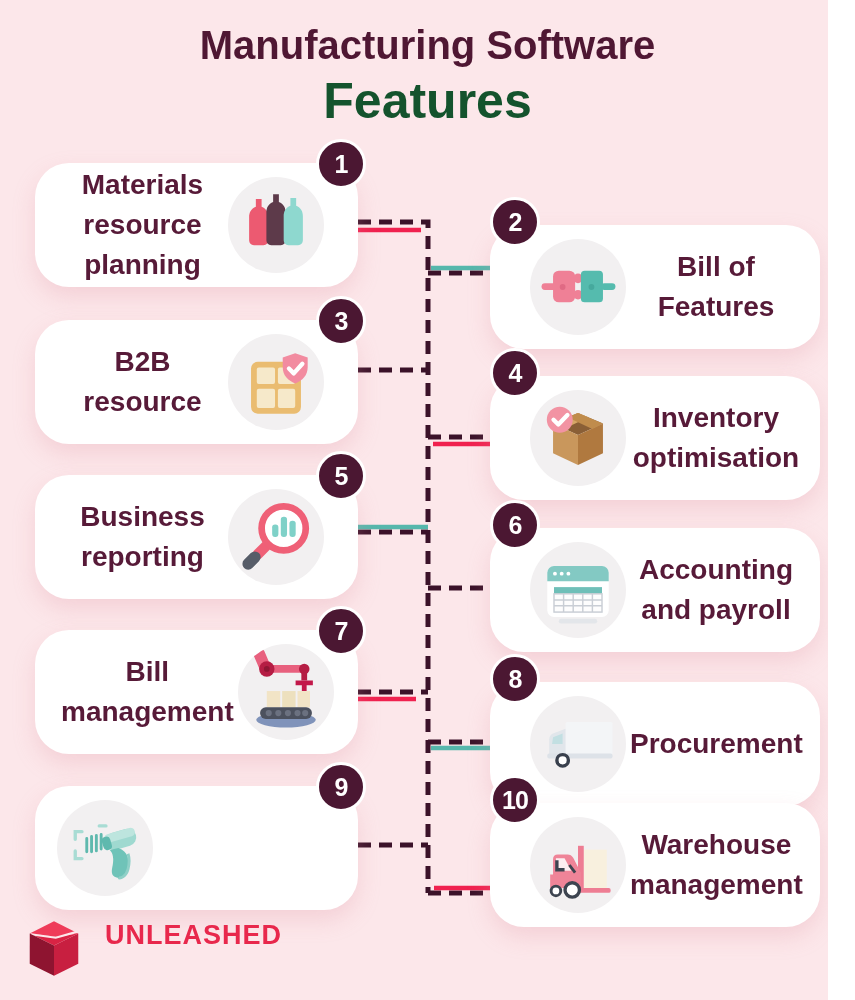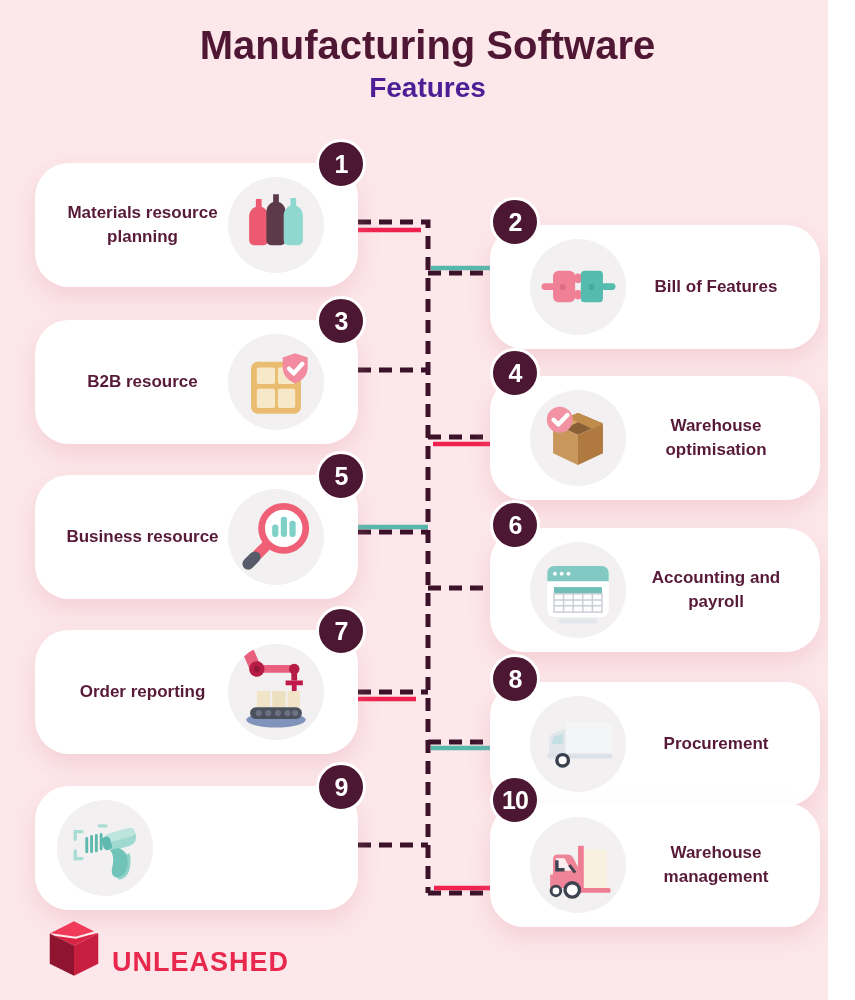--- a/index.html
+++ b/index.html
@@ -3,48 +3,48 @@
 <meta charset="utf-8">
 <style>
   html,body{margin:0;padding:0;}
   .stage{
     position:relative;width:828px;height:1000px;overflow:hidden;
     background:#fce7ea;
     font-family:"Liberation Sans", sans-serif;
   }
   .header{position:absolute;top:20px;left:0;width:855px;text-align:center;}
   .title{font-size:40px;font-weight:bold;color:#4f1733;line-height:1.26;}
-  .subtitle{font-size:28px;font-weight:bold;color:#4c1d95;line-height:1.26;}
+  .subtitle{font-size:50px;font-weight:bold;color:#14532d;line-height:1.26;}
   .connectors{position:absolute;left:0;top:0;z-index:1;}
   .card{
     position:absolute;height:124px;background:#fff;border-radius:34px;
     display:flex;align-items:center;z-index:2;
     box-shadow:0 10px 22px rgba(228,150,166,0.28);
   }
   .card.left{left:35px;width:323px;padding:0;box-sizing:border-box;}
   .card.right{left:490px;width:330px;box-sizing:border-box;}
   .badge{
     position:absolute;width:44px;height:44px;border-radius:50%;
     background:#4b1732;border:3px solid #fff;color:#fff;
     font-weight:bold;font-size:25px;letter-spacing:-1px;
     display:flex;align-items:center;justify-content:center;z-index:3;
   }
   .card.left  .badge{top:-24px;right:-8px;}
   .card.right .badge{top:-28px;left:0;}
   .label{
-    flex:1;text-align:center;font-size:17px;font-weight:bold;
+    flex:1;text-align:center;font-size:28px;font-weight:bold;
     color:#571a38;line-height:1.42;padding:0 4px;
   }
   .icon-circle{
     width:96px;height:96px;border-radius:50%;background:#f2f0f1;flex:none;
     display:flex;align-items:center;justify-content:center;overflow:hidden;
   }
   .card.left{padding-left:22px;padding-right:34px;}
   .card.right{padding-left:40px;padding-right:14px;}
-  .brand{position:absolute;left:48px;top:920px;display:flex;align-items:flex-end;gap:12px;z-index:2;}
+  .brand{position:absolute;left:28px;top:920px;display:flex;align-items:flex-start;gap:25px;z-index:2;}
   .brand-name{font-size:27px;font-weight:bold;color:#e8284c;letter-spacing:1px;}
 </style>
 </head>
 <body>
 
 <div class="stage">
 
   <div class="header">
     <div class="title">Manufacturing Software</div>
     <div class="subtitle">Features</div>
@@ -115,28 +115,28 @@
       <svg viewBox="0 0 100 100" width="96" height="96">
         <polygon points="50,24 76,35 50,47 24,35" fill="#8a5f36"></polygon>
         <polygon points="24,35 50,47 50,78 24,66" fill="#c9975c"></polygon>
         <polygon points="76,35 50,47 50,78 76,66" fill="#b0793f"></polygon>
         <polygon points="24,35 50,24 61,28.5 35,40.5" fill="#d6a767"></polygon>
         <polygon points="76,35 50,24 39,28.5 65,40.5" fill="#c08c4c"></polygon>
         <circle cx="31" cy="31" r="13.5" fill="#f293a3"></circle>
         <path d="M24.5,31 l5,5 l9.5,-10" fill="none" stroke="#fff" stroke-width="4.5" stroke-linecap="round" stroke-linejoin="round"></path>
       </svg>
     </div>
-    <div class="label">Warehouse optimisation</div>
+    <div class="label">Inventory optimisation</div>
   </div>
 
   <div class="card left" style="top:475px">
     <div class="badge">
         <span>5</span>
       </div>
-    <div class="label">Business resource</div>
+    <div class="label">Business reporting</div>
     <div class="icon-circle">
       <svg viewBox="0 0 100 100" width="96" height="96">
         <line x1="40" y1="59" x2="31" y2="68" stroke="#ef6077" stroke-width="11" stroke-linecap="round"></line>
         <line x1="28" y1="71" x2="21" y2="78" stroke="#565c68" stroke-width="12" stroke-linecap="round"></line>
         <circle cx="58" cy="41" r="23" fill="#fff" stroke="#ef6077" stroke-width="7"></circle>
         <rect x="46" y="37" width="6.5" height="13" rx="3" fill="#7fd1c8"></rect>
         <rect x="55" y="29" width="6.5" height="21" rx="3" fill="#7fd1c8"></rect>
         <rect x="64" y="33" width="6.5" height="17" rx="3" fill="#7fd1c8"></rect>
       </svg>
     </div>
@@ -159,21 +159,21 @@
         <path d="M25,60.5 h50 M25,66.5 h50 M35,54 v19 M45,54 v19 M55,54 v19 M65,54 v19" stroke="#c9ced5" stroke-width="1.5"></path>
       </svg>
     </div>
     <div class="label">Accounting and payroll</div>
   </div>
 
   <div class="card left" style="top:630px">
     <div class="badge">
         <span>7</span>
       </div>
-    <div class="label">Order reporting</div>
+    <div class="label">Bill management</div>
     <div class="icon-circle">
       <svg viewBox="0 0 100 100" width="96" height="96">
         <ellipse cx="50" cy="79" rx="31" ry="8" fill="#8093ba"></ellipse>
         <rect x="30" y="49" width="14" height="17" fill="#f2e4c6"></rect>
         <rect x="46" y="49" width="14" height="17" fill="#ede0be"></rect>
         <rect x="62" y="49" width="13" height="17" fill="#f2e4c6"></rect>
         <rect x="23" y="66" width="54" height="12" rx="6" fill="#4c515e"></rect>
         <circle cx="32" cy="72" r="3.2" fill="#6b7180"></circle>
           <circle cx="42" cy="72" r="3.2" fill="#6b7180"></circle>
           <circle cx="52" cy="72" r="3.2" fill="#6b7180"></circle>

